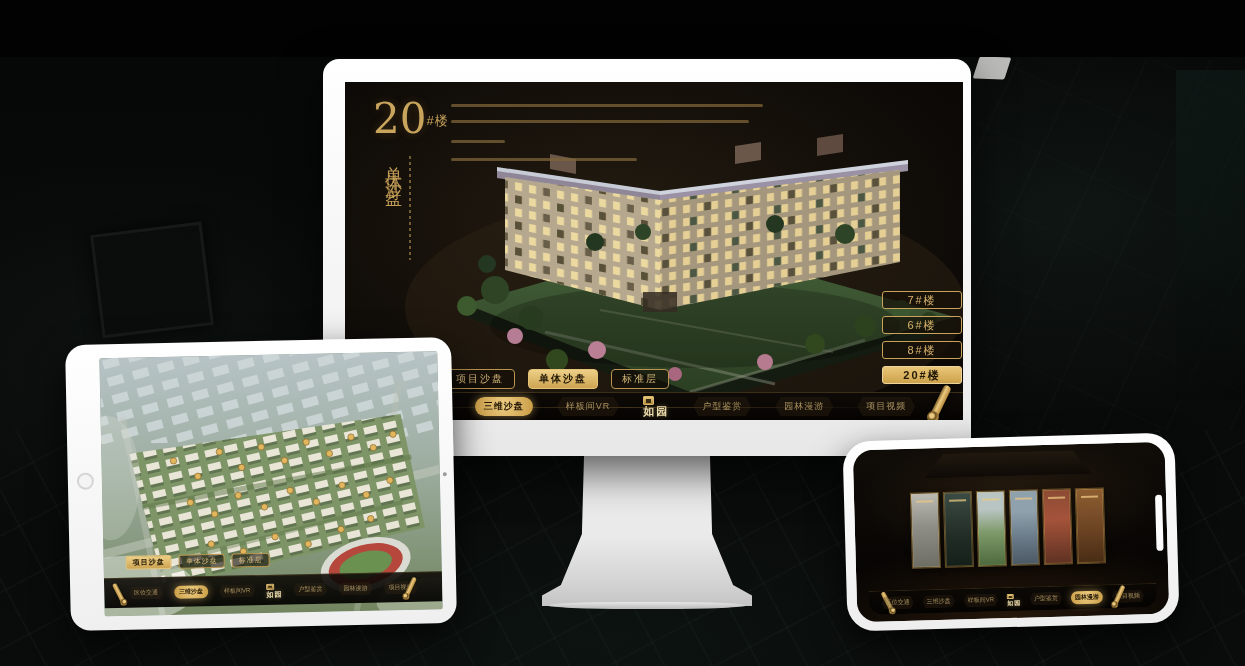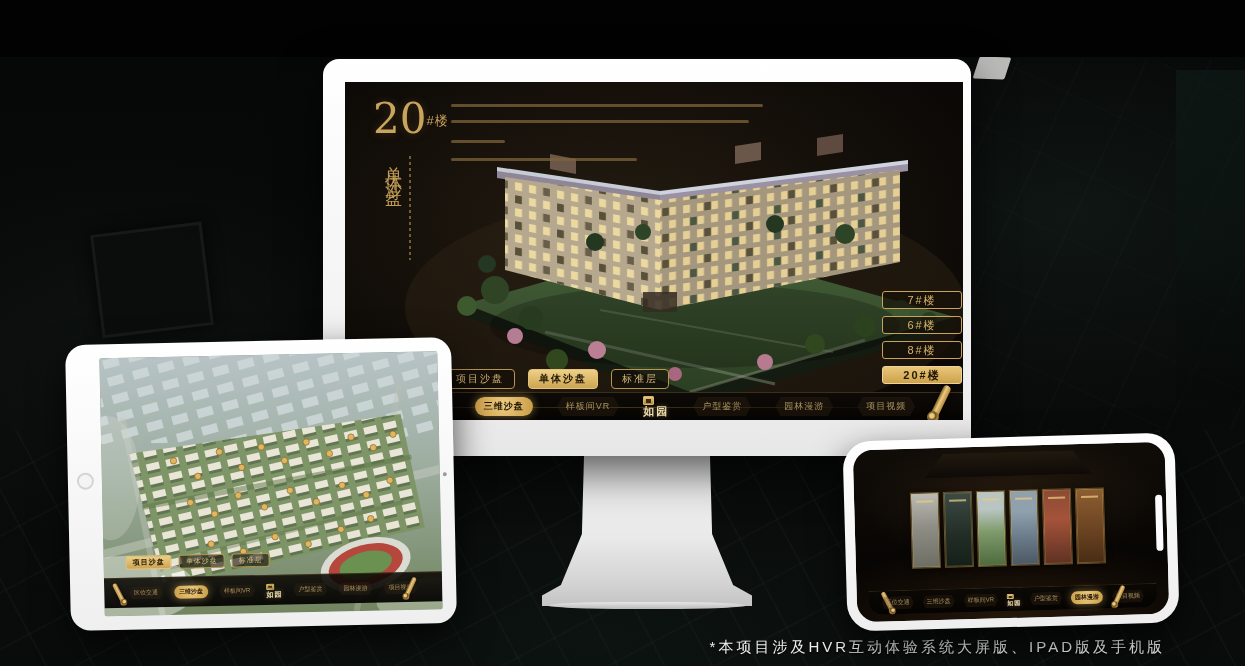--- a/index.html
+++ b/index.html
@@ -393,14 +393,13 @@
         <span class="nav-item">项目视频</span>
         <span class="scroll sm right">
             <i class="bar"></i>
             <i class="curl"></i>
           </span>
       </div>
     </div>
     <div class="phone-pill"></div>
   </div>
 
-  <div class="footnote">*本项目涉及HVR互动体验系统大屏版、IPAD版及手机版</div>
 </div>
 
 </body></html>

